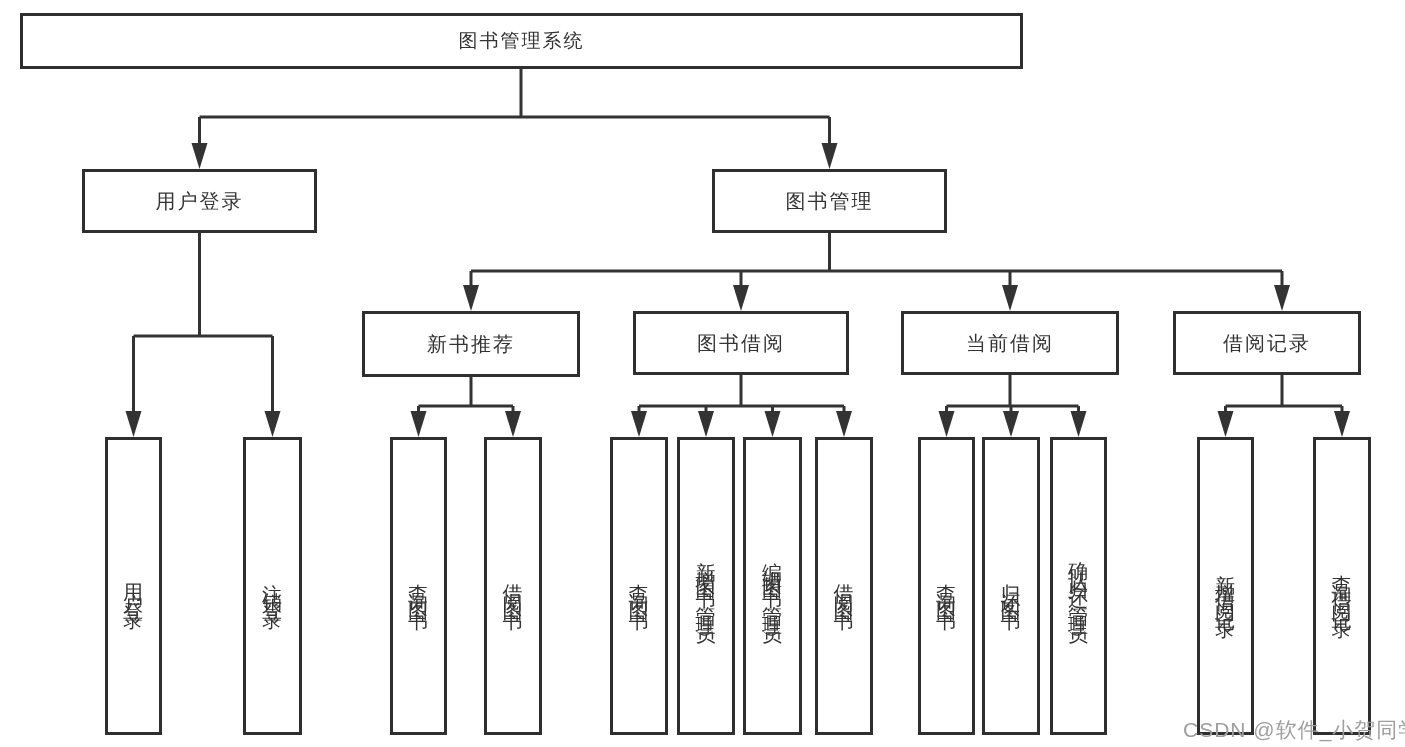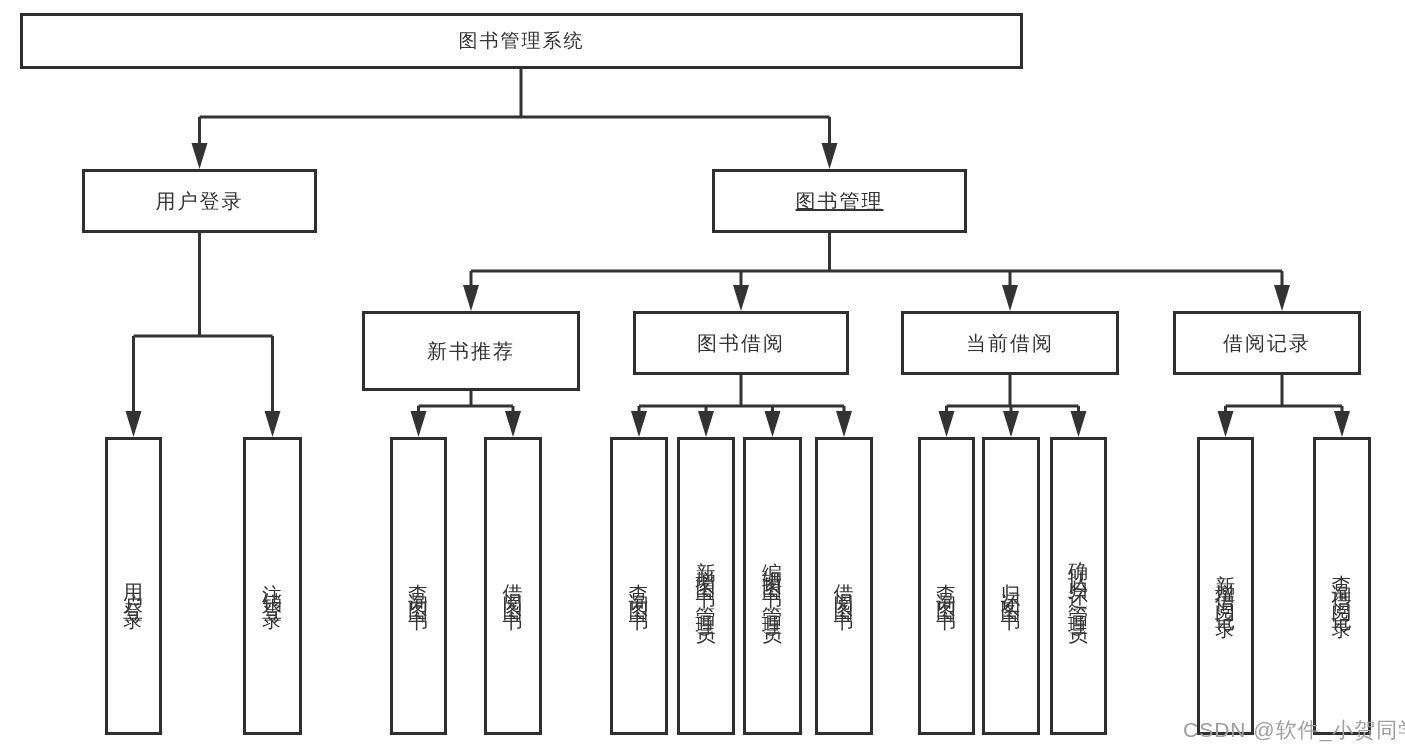--- a/index.html
+++ b/index.html
@@ -101,23 +101,23 @@
       <polygon points="1003,411 1019,411 1011,437"></polygon>
       <polygon points="1070.5,411 1086.5,411 1078.5,437"></polygon>
       <polygon points="1217.5,411 1233.5,411 1225.5,437"></polygon>
       <polygon points="1334,411 1350,411 1342,437"></polygon>
     </g>
   </svg>
 
   <div class="node root" style="left:20px; top:13px; width:1003px; height:56px;">图书管理系统</div>
 
   <div class="node" style="left:82px; top:169px; width:235px; height:64px;">用户登录</div>
-  <div class="node" style="left:712px; top:169px; width:255px; height:64px;text-decoration:underline;">图书管理</div>
+  <div class="node" style="left:712px; top:169px; width:235px; height:64px;">图书管理</div>
 
-  <div class="node" style="left:362px; top:311px; width:218px; height:80px;">新书推荐</div>
+  <div class="node" style="left:362px; top:311px; width:218px; height:66px;">新书推荐</div>
   <div class="node" style="left:633px; top:311px; width:216px; height:64px;">图书借阅</div>
   <div class="node" style="left:901px; top:311px; width:218px; height:64px;text-align:right;">当前借阅</div>
   <div class="node" style="left:1173px; top:311px; width:188px; height:64px;">借阅记录</div>
 
   <div class="node leaf" style="left:105px; top:437px; width:57px; height:298px;">用户登录</div>
   <div class="node leaf" style="left:243px; top:437px; width:59px; height:298px;">注销登录</div>
 
   <div class="node leaf" style="left:390px; top:437px; width:57px; height:298px;">查询图书</div>
   <div class="node leaf" style="left:484px; top:437px; width:58px; height:298px;">借阅图书</div>
 

